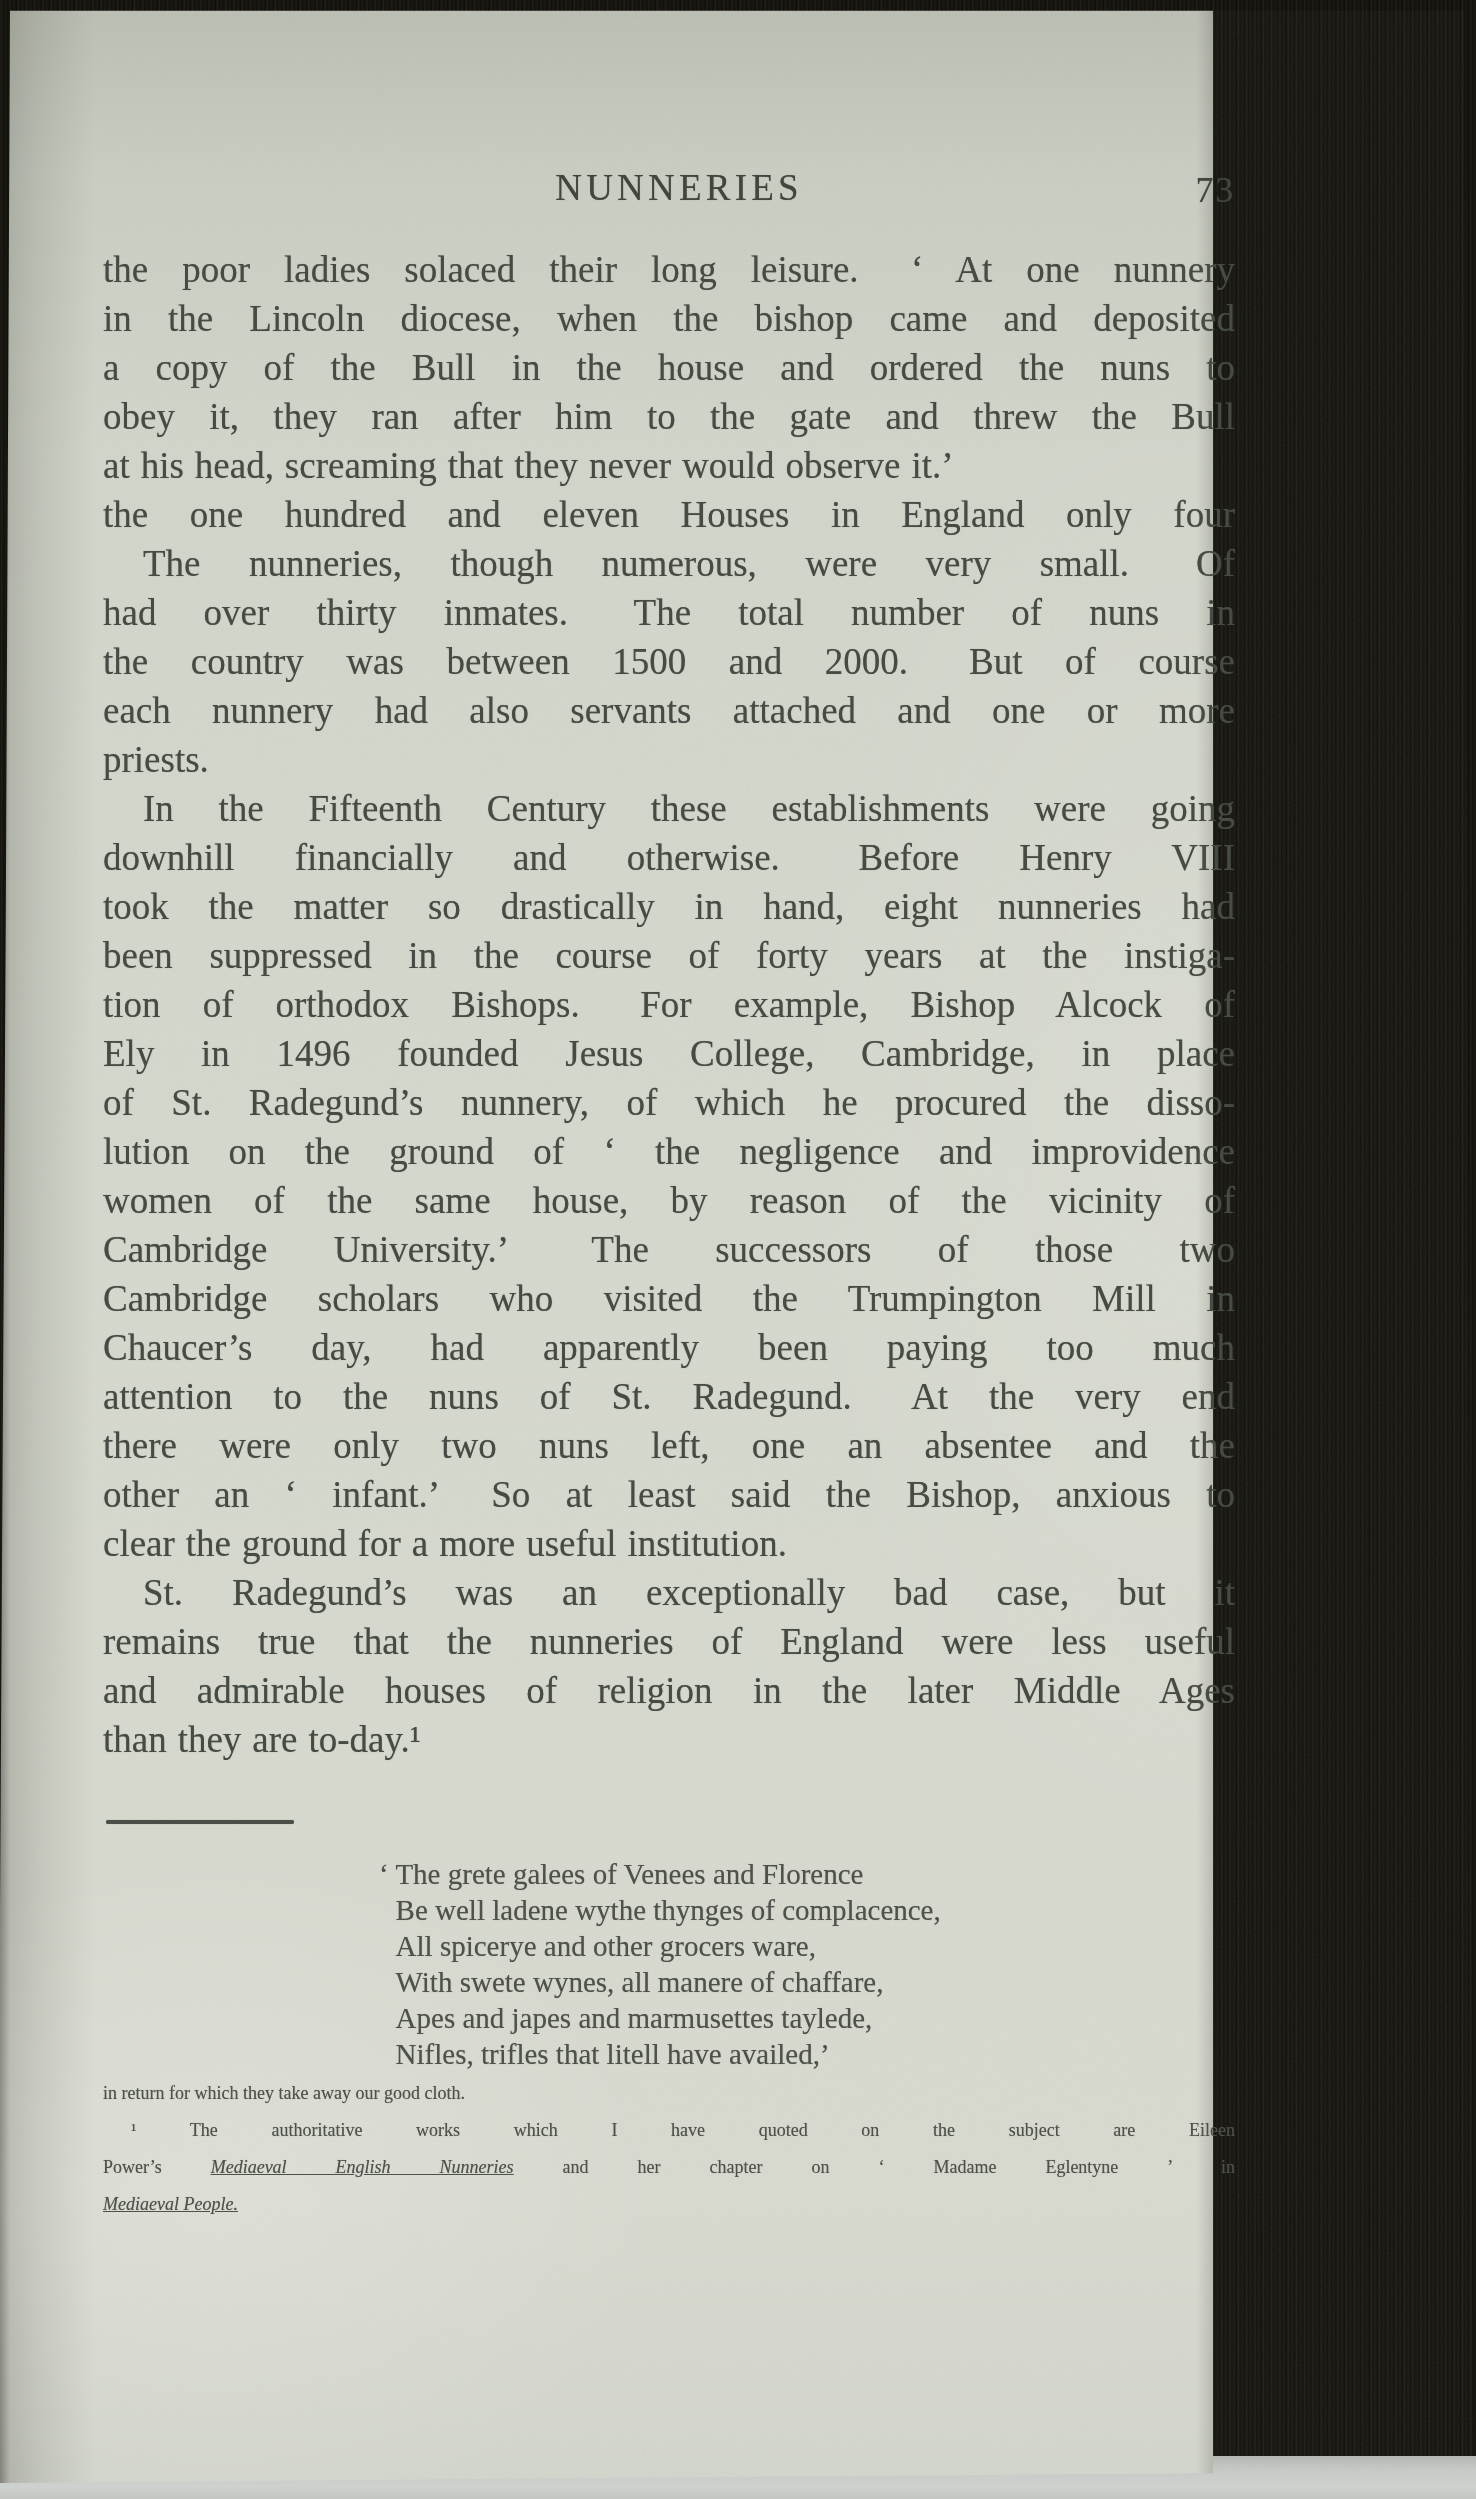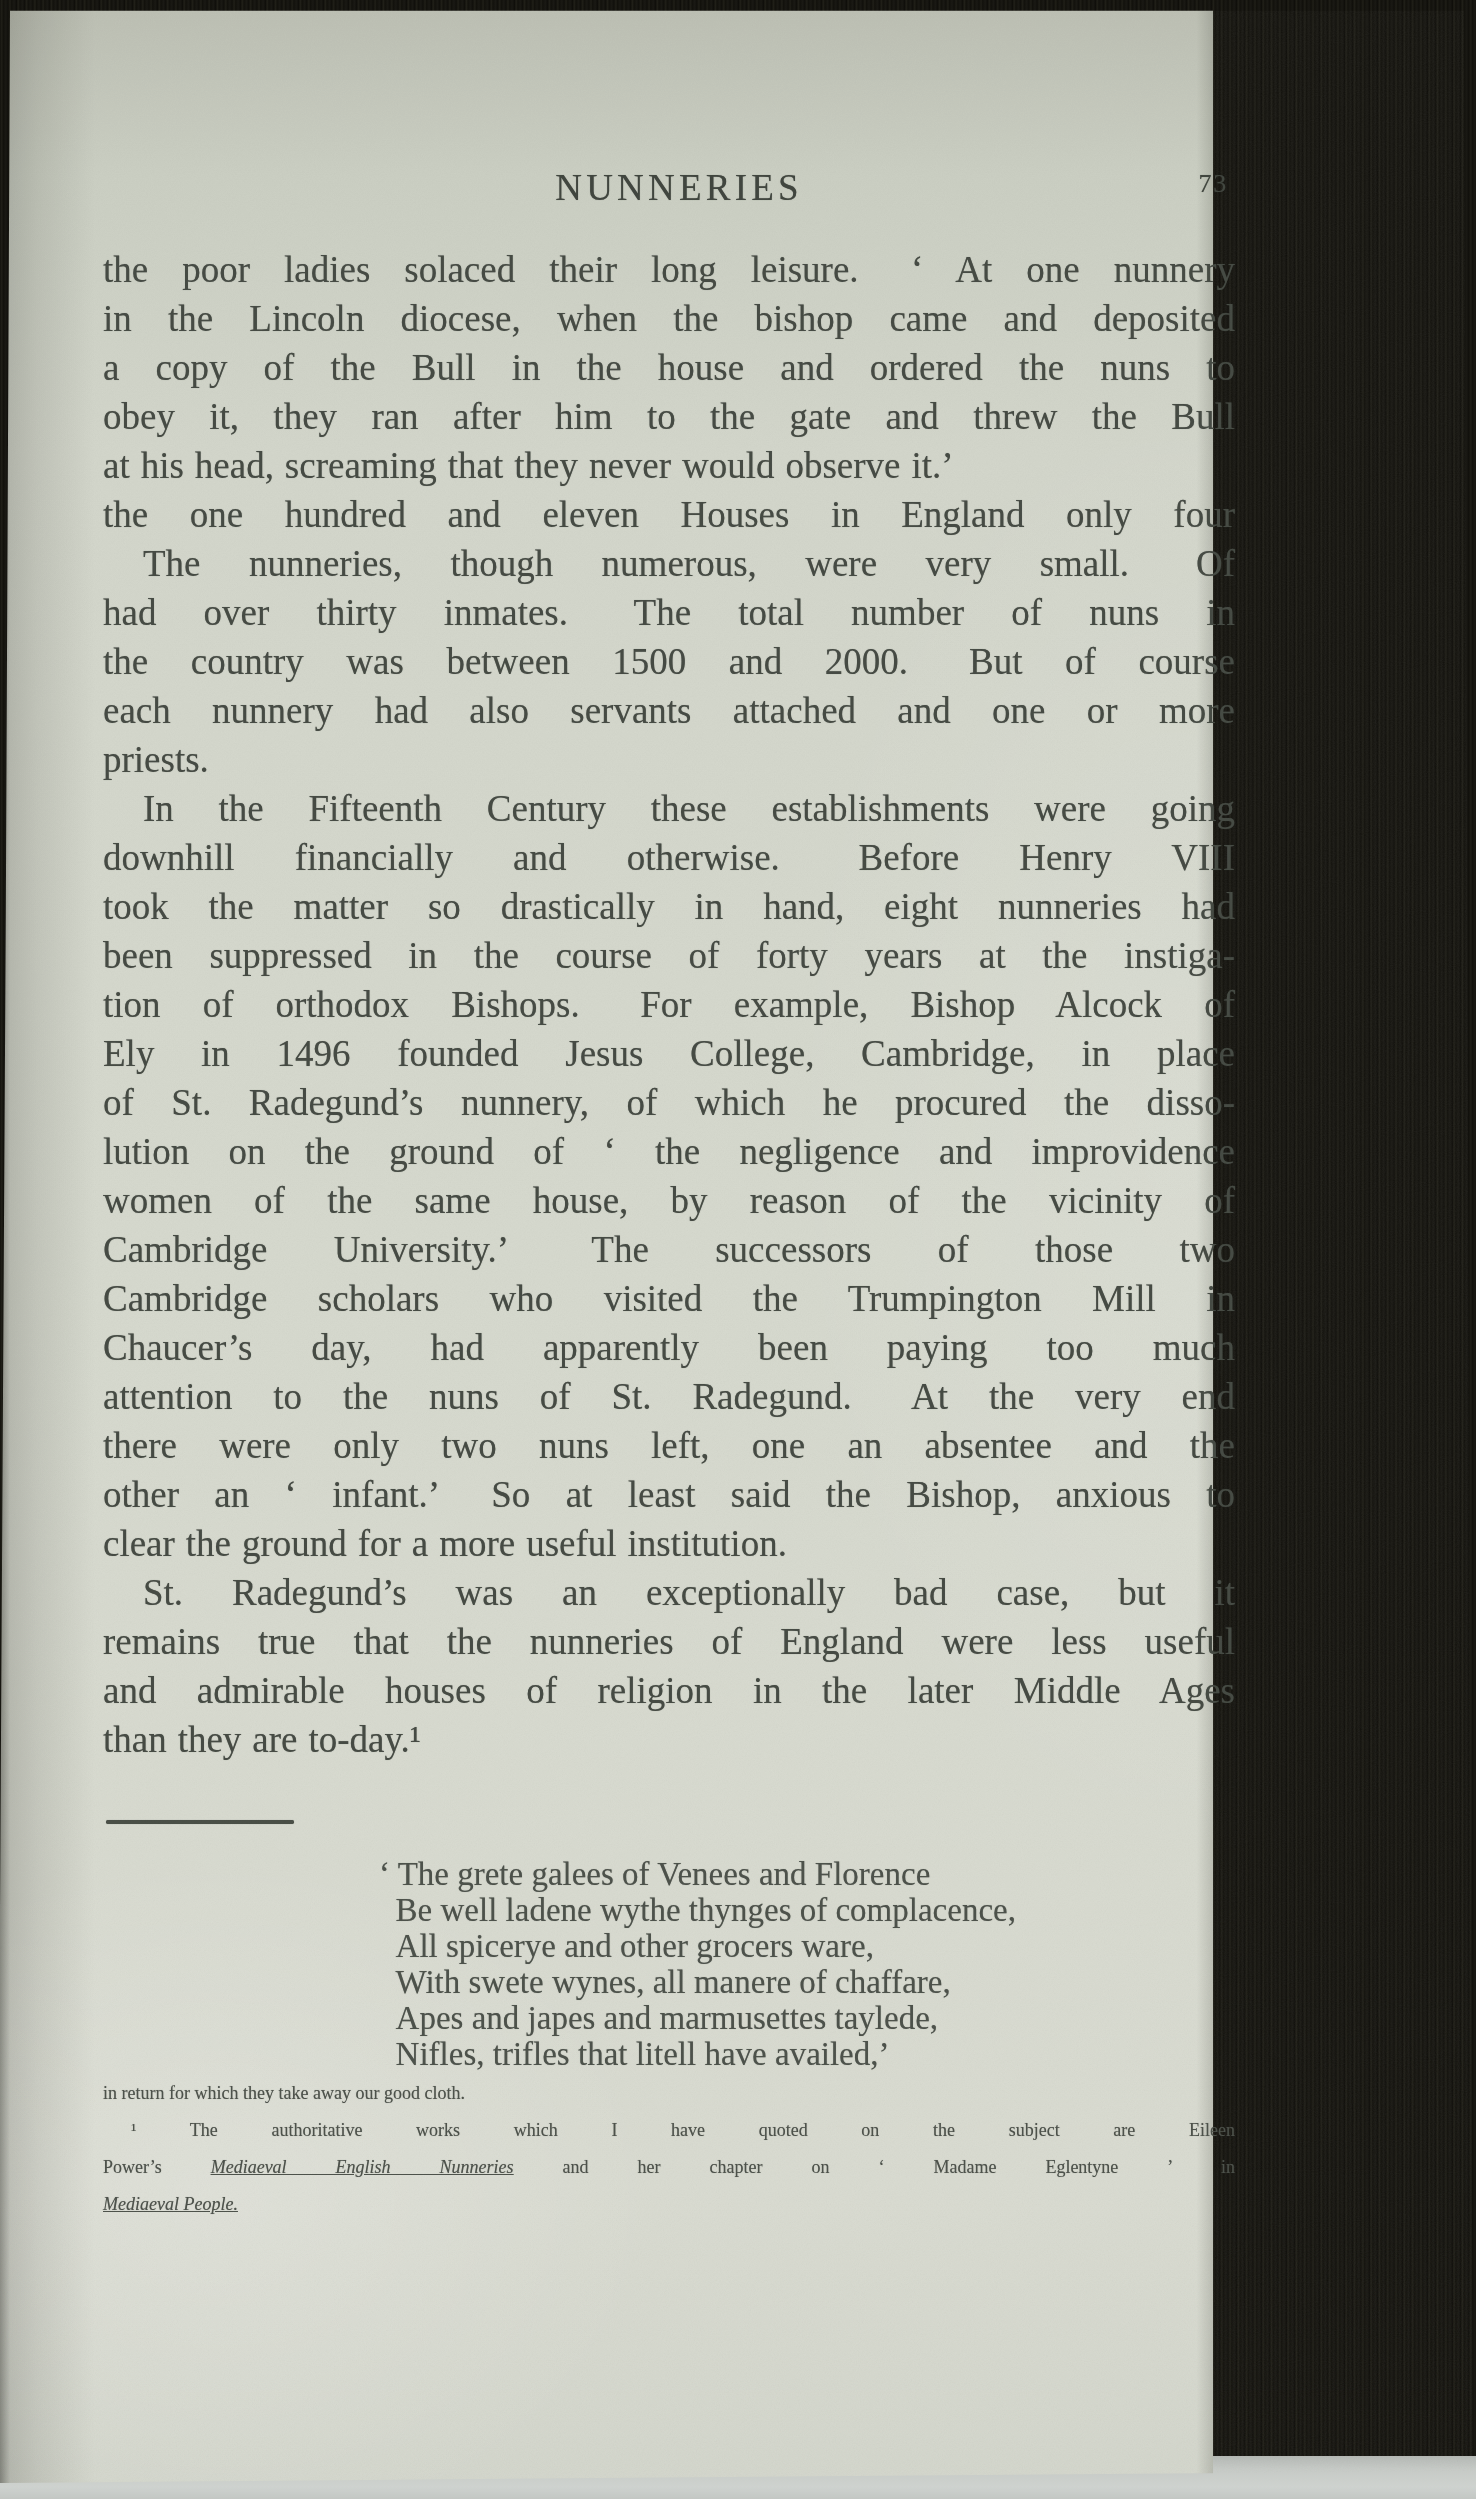--- a/index.html
+++ b/index.html
@@ -25,34 +25,34 @@
   }
   #grain{position:absolute;left:0;top:0;mix-blend-mode:multiply;opacity:.06;pointer-events:none;}
   .ink{color:#464b44;text-shadow:0 0 0.8px rgba(70,75,68,0.55);}
   #header-row{position:absolute;left:103px;top:166px;width:1132px;height:50px;}
   #running-head{
     position:absolute;left:0;right:0;top:0;text-align:center;
     font-size:37px;letter-spacing:4.2px;color:#41463f;text-shadow:0 0 0.8px rgba(65,70,63,0.6);
     transform:translateX(10px);
   }
   #pagenum{
-    position:absolute;right:7px;top:2.5px;font-size:26px;color:#41463f;
+    position:absolute;right:0;top:2.5px;font-size:36px;color:#41463f;
     text-shadow:0 0 0.8px rgba(65,70,63,0.6);letter-spacing:1.7px;
   }
   #body{
     position:absolute;left:103px;top:245px;width:1132px;
     font-size:37px;line-height:49px;word-spacing:1.7px;
   }
   #body .ln{text-align:justify;text-align-last:justify;}
   #body .ln.e{text-align-last:left;}
   #body .ln.f{text-indent:40px;}
   #rule{position:absolute;left:106px;top:1820px;width:188px;height:4.2px;background:#4a4f47;border-radius:1.7px;box-shadow:0 0 0.8px rgba(70,75,68,.6);}
   #verse{
     position:absolute;left:379px;top:1856px;width:747px;
-    font-size:33px;line-height:36px;color:#4d524b;text-shadow:0 0 0.8px rgba(77,82,75,0.5);
+    font-size:29px;line-height:36px;color:#4d524b;text-shadow:0 0 0.8px rgba(77,82,75,0.5);
     padding-left:16.6px;
   }
   #verse .ln{text-align:left;}
   #verse .ln.hang{text-indent:-16.6px;}
   #fnote{
     position:absolute;left:103px;top:2075px;width:1132px;
     font-size:18px;line-height:37px;color:#4d524b;text-shadow:0 0 0.8px rgba(77,82,75,0.5);
   }
   #fnote .ln{text-align:justify;text-align-last:justify;}
   #fnote .ln.e{text-align-last:left;}

